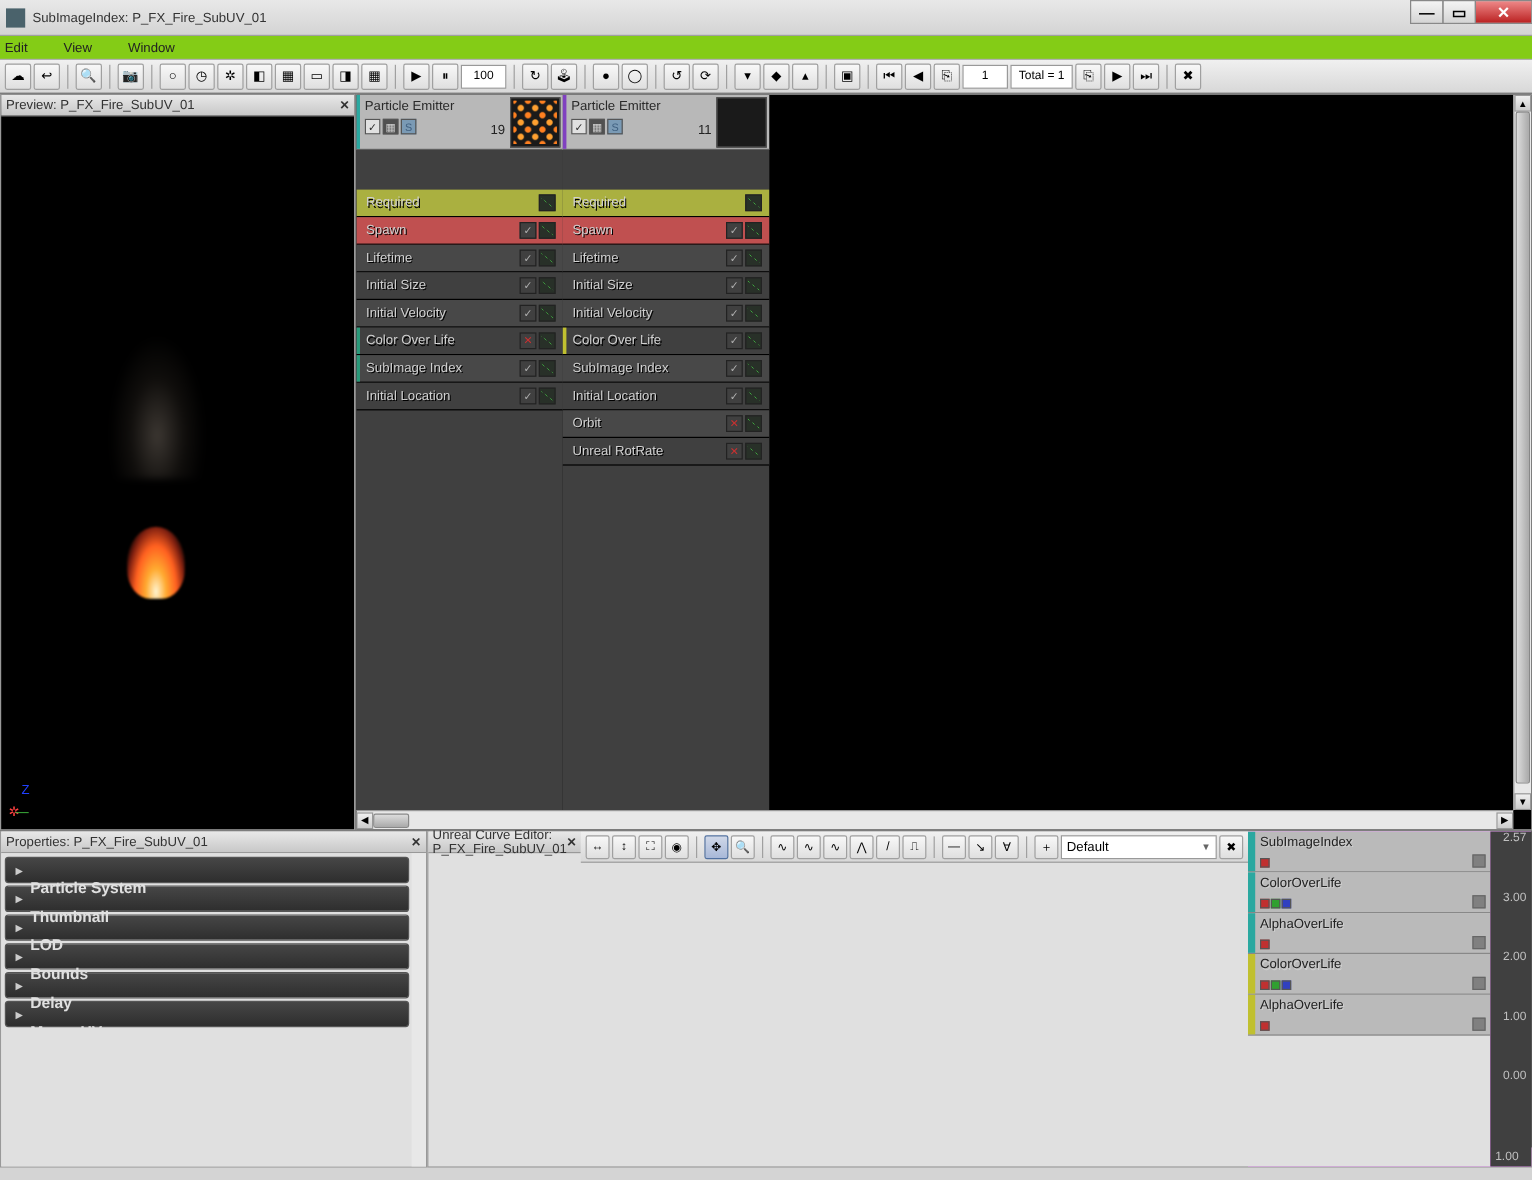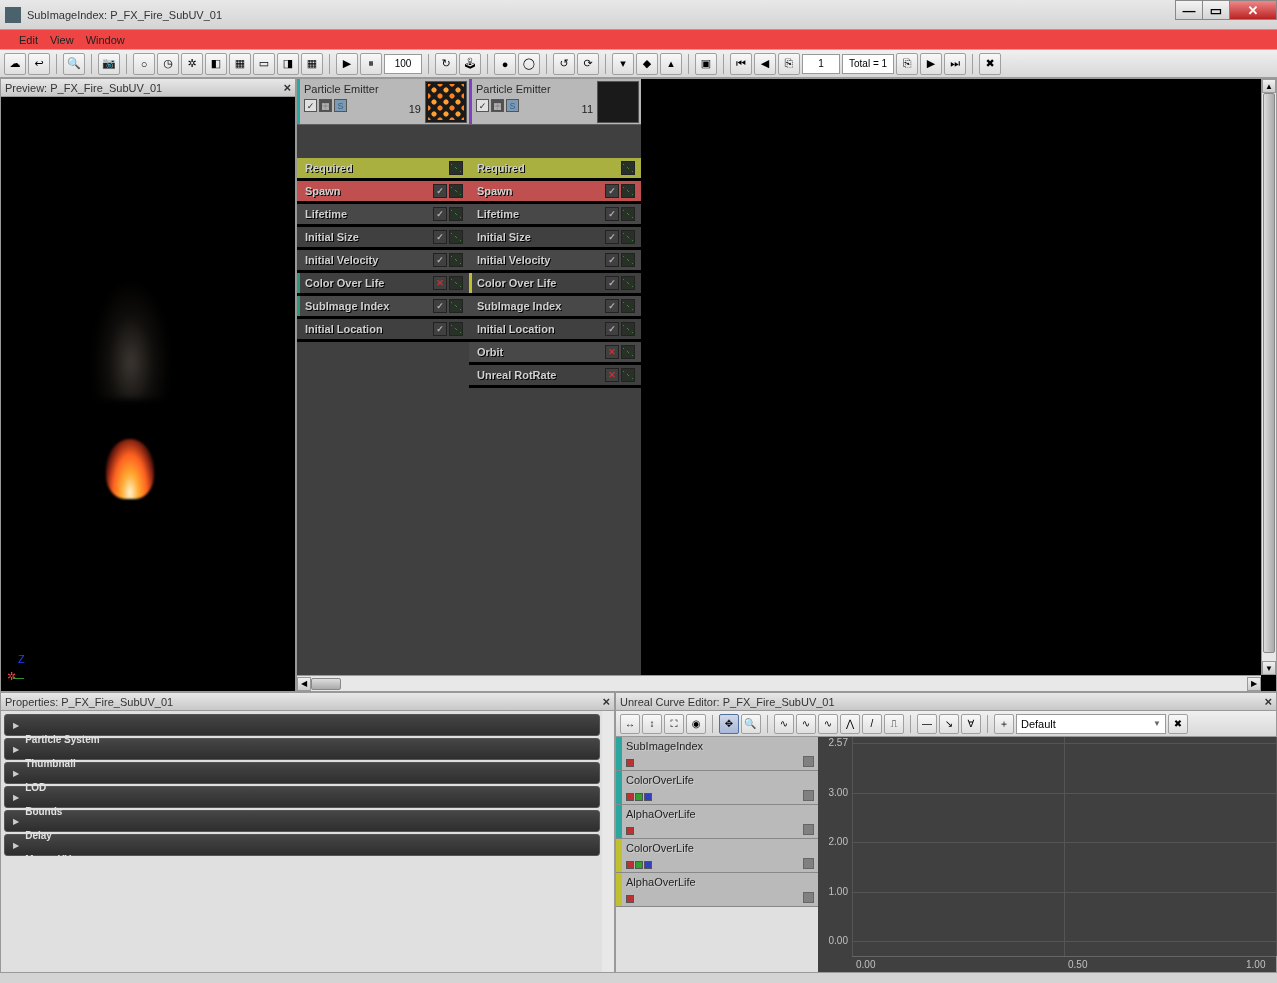--- a/index.html
+++ b/index.html
@@ -5,21 +5,21 @@
   * { margin: 0; padding: 0; box-sizing: border-box; font-family: Tahoma, Arial, sans-serif; font-size: 11px; }
   body { background: #d4d4d4; width: 1277px; height: 983px; overflow: hidden; }
   
   .title-bar { height: 30px; background: linear-gradient(to bottom, #e8e8e8, #d4d4d4); border-bottom: 1px solid #a0a0a0; display: flex; align-items: center; padding: 0 5px; position: relative; }
   .title-bar .app-icon { width: 16px; height: 16px; margin-right: 6px; background: #4a626b; }
   .title-bar .title { color: #333; }
   .title-bar .win-controls { position: absolute; right: 0; top: 0; display: flex; height: 20px; }
   .title-bar .win-btn { width: 28px; height: 20px; display: flex; align-items: center; justify-content: center; border: 1px solid #888; margin-left: -1px; background: linear-gradient(to bottom,#f4f4f4,#d4d4d4); cursor: pointer; font-size: 13px; font-weight: bold; }
   .title-bar .win-btn.close { background: linear-gradient(to bottom,#e88,#b22); color: #fff; width: 48px; }
   
-  .menu-bar { height: 20px; background: #ef4444; border-bottom: 1px solid #b0b0b0; display: flex; align-items: center; padding: 0 19px; gap: 12px; }
+  .menu-bar { height: 20px; background: #84cc16; border-bottom: 1px solid #b0b0b0; display: flex; align-items: center; padding: 0 4px; gap: 30px; }
   .menu-bar span { color: #222; cursor: pointer; }
   
   .toolbar { height: 28px; background: linear-gradient(to bottom,#f0f0f0,#d8d8d8); border-bottom: 1px solid #9a9a9a; display: flex; align-items: center; padding: 0 4px; gap: 2px; }
   .toolbar .tb-btn { width: 22px; height: 22px; border: 1px solid #a0a0a0; background: linear-gradient(to bottom,#f8f8f8,#dfdfdf); border-radius: 2px; cursor: pointer; display:flex; align-items:center; justify-content:center; }
   .toolbar .tb-sep { width: 1px; height: 20px; background: #a0a0a0; margin: 0 4px; }
   .toolbar .tb-input { width: 38px; height: 20px; border: 1px solid #999; background:#fff; text-align:center; font-size:10px; }
   .toolbar .tb-text { padding: 0 6px; background:#fff; border:1px solid #999; height:20px; display:flex; align-items:center; font-size:10px;}
   
   .main-area { display: flex; height: 614px; }
   
@@ -41,21 +41,21 @@
   .emitter-header .accent { width:3px; height:100%;}
   .emitter-header .info { flex:1; padding:4px 4px; color:#2a2a2a; font-size:11px;}
   .emitter-header .info .name { display:block; margin-bottom:4px;}
   .emitter-header .info .icons { display:flex; gap:2px; align-items:center;}
   .emitter-header .info .icons .chk { width:13px; height:13px; border:1px solid #555; background:#e0e0e0; display:flex; align-items:center; justify-content:center; font-size:9px;}
   .emitter-header .info .count { position:absolute; right:48px; top:24px; color:#222;}
   .emitter-header .thumb { width:42px; height:42px; margin:2px; background:#1a1a1a; border:1px solid #555; position:relative;}
   .emitter-header .thumb.fire::before { content:''; position:absolute; inset:2px; background-image:radial-gradient(circle,#ffa030 20%,transparent 35%),radial-gradient(circle,#ff8020 20%,transparent 35%),radial-gradient(circle,#ffa030 20%,transparent 35%),radial-gradient(circle,#ff8020 20%,transparent 35%); background-size:12px 12px; background-position:0 0,6px 6px;}
   
   .emitter-spacer { height:33px; background:#404040;}
-  .module-row { height:23px; display:flex; align-items:center; padding:0 6px 0 8px; color:#d0d0d0; border-bottom:3px solid #000000; font-size:11px; position:relative; cursor:pointer;font-weight:bold;}
+  .module-row { height:23px; display:flex; align-items:center; padding:0 6px 0 8px; color:#d0d0d0; border-bottom:1px solid #000000; font-size:11px; position:relative; cursor:pointer;}
   .module-row .accent { position:absolute; left:0; top:0; bottom:0; width:3px;}
   .module-row .label { flex:1; text-shadow:1px 1px 0 #000;}
   .module-row .ind { display:flex; gap:2px;}
   .module-row .ind .box { width:14px; height:14px; border:1px solid #222; display:flex; align-items:center; justify-content:center; font-size:9px;}
   .module-row .ind .chk { background:#404040;}
   .module-row .ind .chk.on::before { content:'✓'; color:#b0b0b0;}
   .module-row .ind .chk.off::before { content:'✕'; color:#cc3030;}
   .module-row .ind .grf { background:#283028;}
   .module-row .ind .grf::before { content:''; display:block; width:10px; height:8px; background:linear-gradient(to top right,transparent 48%,#40b040 50%,transparent 52%);}
   .mr-required { background:#aab040 !important;}
@@ -73,29 +73,29 @@
   .emitter-vscroll .vthumb { position:absolute; top:0; left:1px; right:1px; height:560px; background:linear-gradient(to right,#ddd,#aaa); border:1px solid #888; border-radius:2px;}
   
   .bottom-area { display:flex; height:281px;}
   
   .props-panel { width:615px; background:#e0e0e0; border:1px solid #999; display:flex; flex-direction:column;}
   .panel-header { height:18px; background:linear-gradient(to bottom,#e8e8e8,#c8c8c8); display:flex; align-items:center; padding:0 4px; color:#333; border-bottom:1px solid #999;}
   .panel-header .close-x { margin-left:auto; font-weight:bold; cursor:pointer; font-size:13px;}
   .props-body { flex:1; background:#e0e0e0; padding:2px; position:relative;}
   .props-body .grp { height:22px; background:linear-gradient(to bottom,#464646,#2e2e2e); border:1px solid #555; border-radius:3px; margin:1px 12px 2px 1px; display:flex; align-items:center; padding:0 8px; color:#e0e0e0; cursor:pointer;}
   .props-body .grp::before { content:'▶'; font-size:8px; margin-right:6px; color:#ccc;}
-  .props-body .grp .txt { font-weight:bold; font-size:10px;margin-top:28px;}
+  .props-body .grp .txt { font-weight:bold; font-size:13px;margin-top:28px;}
   .props-vscroll { position:absolute; right:0; top:0; bottom:0; width:12px; background:#e8e8e8;}
   
-  .curve-panel { flex:1; background:#e0e0e0; border:1px solid #999; display:flex; flex-direction:column;}
+  .curve-panel { flex:1; background:#e0e0e0; border:1px solid #999; display:flex; flex-direction:row;}
   .curve-toolbar { height:26px; background:linear-gradient(to bottom,#f0f0f0,#d8d8d8); border-bottom:1px solid #999; display:flex; align-items:center; padding:0 4px; gap:2px;}
   .curve-toolbar .tb-btn { width:20px; height:20px; border:1px solid #a0a0a0; background:linear-gradient(to bottom,#f8f8f8,#dfdfdf); border-radius:2px; cursor:pointer; display:flex; align-items:center; justify-content:center; font-size:10px;}
   .curve-toolbar .tb-btn.active { background:linear-gradient(to bottom,#d0d8e8,#a8b8d8); border-color:#5070a0;}
   .curve-toolbar .tb-sep { width:1px; height:18px; background:#a0a0a0; margin:0 4px;}
-  .curve-toolbar .combo { width:150px; height:20px; border:1px solid #999; background:#fff; display:flex; align-items:center; padding:0 4px; font-size:10px;}
+  .curve-toolbar .combo { width:130px; height:20px; border:1px solid #999; background:#fff; display:flex; align-items:center; padding:0 4px; font-size:10px;}
   .curve-toolbar .combo::after{content:'▼'; margin-left:auto; font-size:8px; color:#666;}
   
   .curve-body { flex:1; display:flex; background:#d946ef;}
   .curve-list { width:202px; background:#e0e0e0; overflow:hidden;}
   .curve-item { height:34px; background:#bababa; border-bottom:1px solid #888; position:relative; padding:3px 4px 3px 10px; display:flex; flex-direction:column; justify-content:space-between; cursor:pointer;}
   .curve-item .accent { position:absolute; left:0; top:0; bottom:0; width:6px;}
   .curve-item .nm { color:#222; font-size:11px; text-shadow:1px 1px 0 rgba(255,255,255,0.3);}
   .curve-item .sw { display:flex; gap:1px;}
   .curve-item .sw .c { width:8px; height:8px; border:1px solid #555;}
   .curve-item .tog { position:absolute; right:4px; bottom:3px; width:11px; height:11px; border:1px solid #666; background:#808080;}

